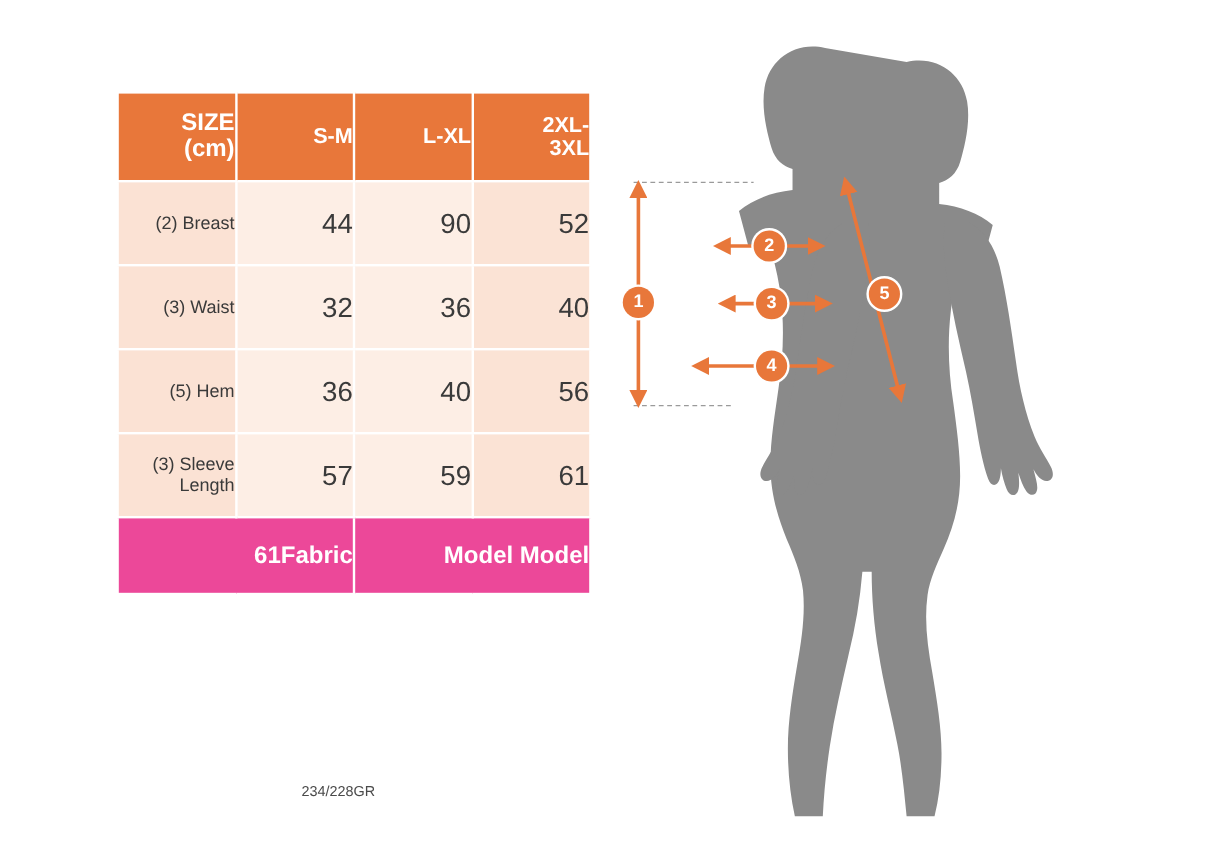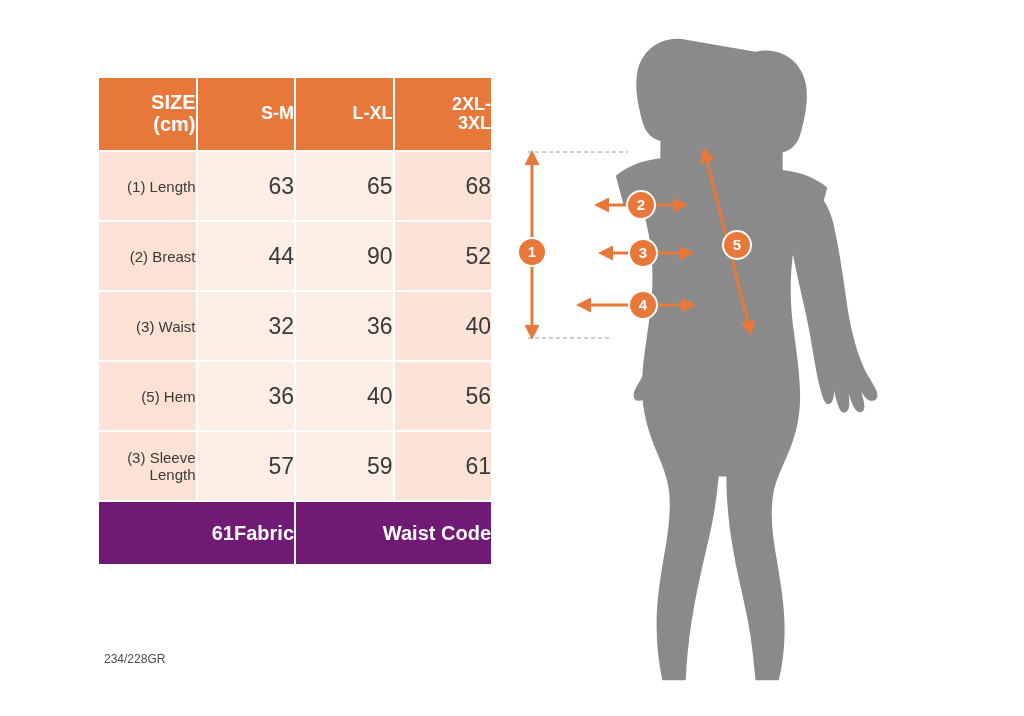--- a/index.html
+++ b/index.html
@@ -56,37 +56,38 @@
   .row-val {
     background: #fdeee5;
     color: #3a3a3a;
     font-size: 23px;
     height: 68px;
   }
   .row-val.alt {
     background: #fbe3d5;
   }
   .footer-cell {
-    background: #701a75;
+    background: #ec4899;
     color: #ffffff;
     font-weight: bold;
     font-size: 20px;
     height: 62px;
   }
   .footer-val {
     background: #fdeee5;
     color: #3a3a3a;
     font-size: 21px;
     height: 58px;
   }
   .code-note {
     position: absolute;
-    left: 104px;
+    left: 84px;
     top: 652px;
     width: 396px;
+    text-align: center;
     font-size: 12px;
     color: #4a4a4a;
   }
 
   
   .figure-area {
     position: absolute;
     left: 500px;
     top: 20px;
     width: 520px;
@@ -126,26 +127,20 @@
         <th class="hdr-cell">S-M</th>
         <th class="hdr-cell">L-XL</th>
         <th class="hdr-cell">
           <div>2XL-</div>
           <div>3XL</div>
         </th>
       </tr>
     </thead>
     <tbody>
       <tr>
-        <td class="row-label">(1) Length</td>
-        <td class="row-val">63</td>
-        <td class="row-val">65</td>
-        <td class="row-val alt">68</td>
-      </tr>
-      <tr>
         <td class="row-label">(2) Breast</td>
         <td class="row-val">44</td>
         <td class="row-val">90</td>
         <td class="row-val alt">52</td>
       </tr>
       <tr>
         <td class="row-label">(3) Waist</td>
         <td class="row-val">32</td>
         <td class="row-val">36</td>
         <td class="row-val alt">40</td>
@@ -157,21 +152,21 @@
         <td class="row-val alt">56</td>
       </tr>
       <tr>
         <td class="row-label">(3) Sleeve Length</td>
         <td class="row-val">57</td>
         <td class="row-val">59</td>
         <td class="row-val alt">61</td>
       </tr>
       <tr>
         <td class="footer-cell" colspan="2">61Fabric</td>
-        <td class="footer-cell" colspan="2">Waist Code</td>
+        <td class="footer-cell" colspan="2">Model Model</td>
       </tr>
     </tbody>
   </table>
 
   <div class="code-note">234/228GR</div>
 
   <div class="figure-area">
     <svg class="figure-svg" width="520" height="680" viewBox="0 0 520 680">
       <g fill="#8a8a8a">
 

